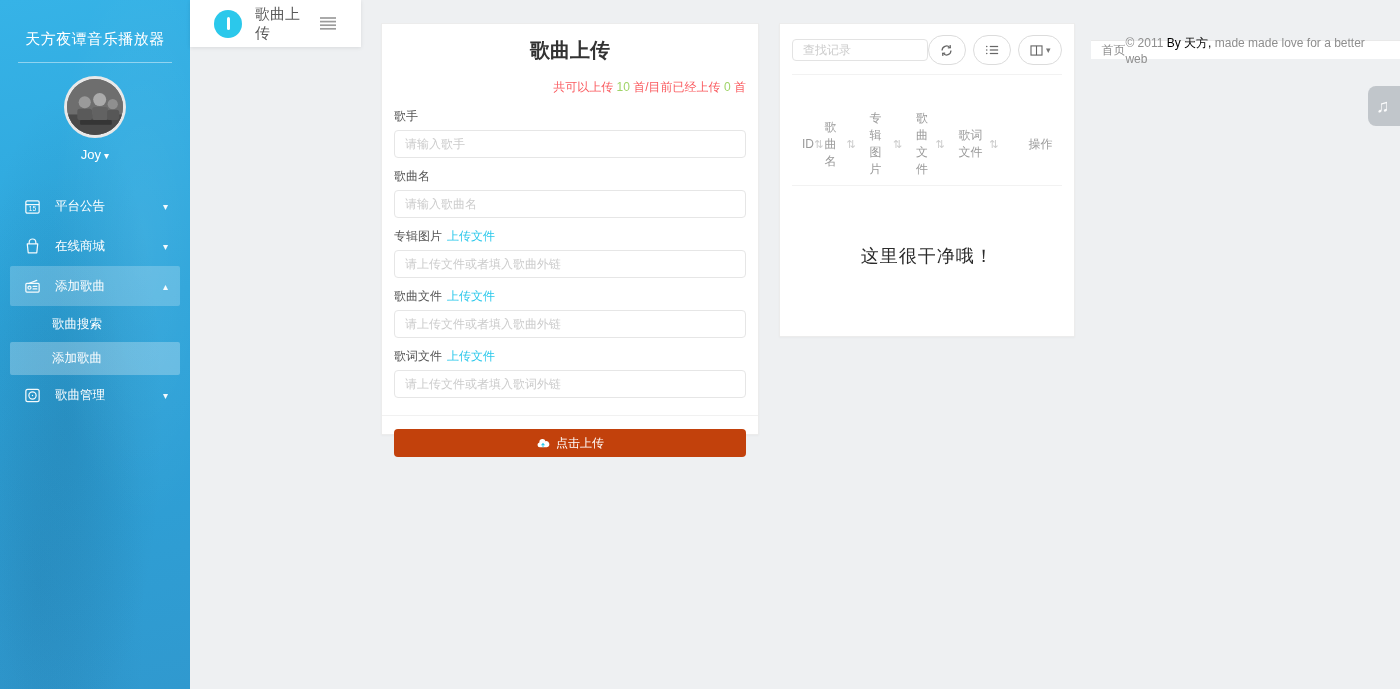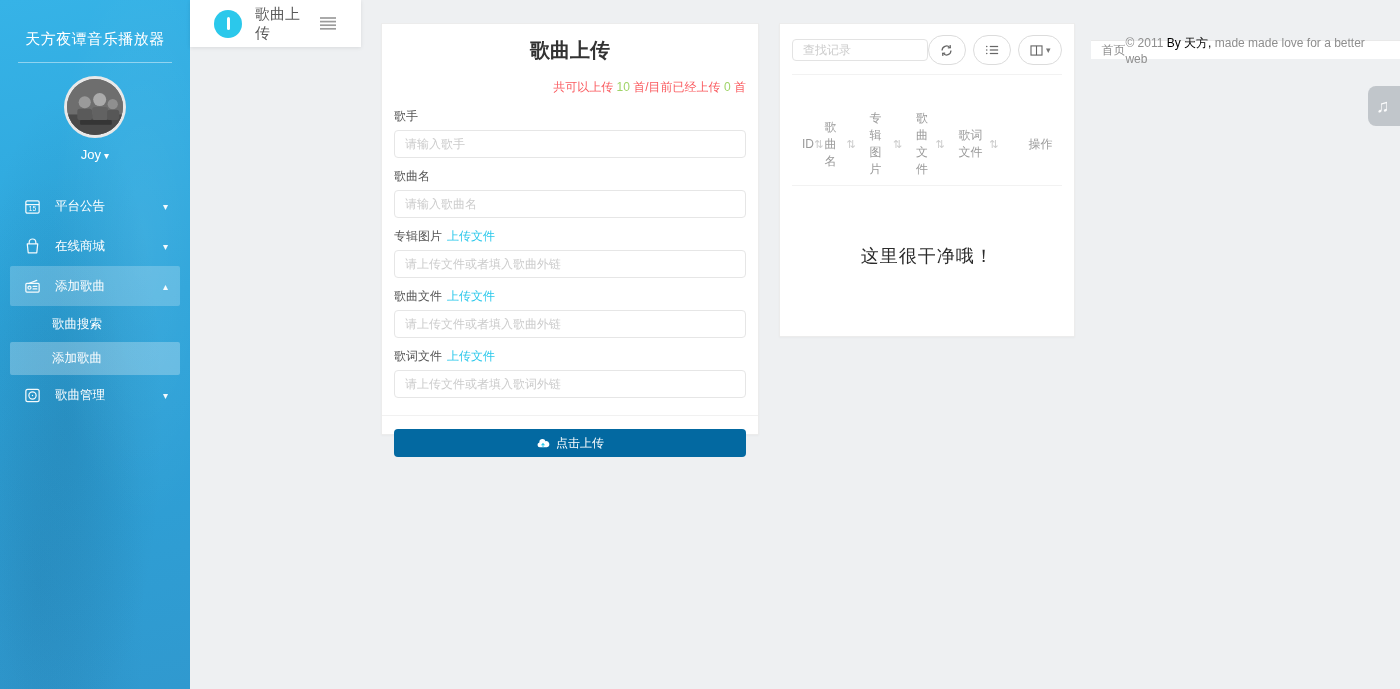--- a/index.html
+++ b/index.html
@@ -45,21 +45,21 @@
   .f-title{font-size:20px;font-weight:bold;color:#333;text-align:center;line-height:24px;}
   .f-quota{font-size:12px;color:#fa5a5f;text-align:right;margin-top:17px;}
   .f-quota .num{color:#a0d468;}
   .fld{margin-top:11px;}
   .fld.first{margin-top:13px;}
   .fld-label{display:flex;align-items:center;gap:5px;font-size:12px;color:#555;line-height:14px;}
   .upl{color:#2bc8eb;cursor:pointer;}
   .fld input{margin-top:7px;width:100%;height:28px;box-sizing:border-box;border:1px solid #e6e6e6;border-radius:4px;padding:0 10px;font-size:12px;color:#333;outline:none;}
   input::placeholder{color:#ccc;}
   .f-divider{height:1px;background:#f1f1f1;margin:17px -12px 0;}
-  .f-btn{margin-top:13px;width:100%;height:28px;background:#0369a1;border:none;border-radius:4px;color:#fff;font-size:12px;display:flex;align-items:center;justify-content:center;gap:6px;cursor:pointer;}
+  .f-btn{margin-top:13px;width:100%;height:28px;background:#c2410c;border:none;border-radius:4px;color:#fff;font-size:12px;display:flex;align-items:center;justify-content:center;gap:6px;cursor:pointer;}
 
   
   .table-card{flex:1;height:314px;padding:11px 12px;display:flex;flex-direction:column;}
   .t-toolbar{display:flex;justify-content:space-between;align-items:center;}
   .t-search{width:136px;height:22px;box-sizing:border-box;border:1px solid #e3e3e3;border-radius:4px;padding:0 10px;font-size:12px;color:#333;outline:none;}
   .t-btns{display:flex;gap:7px;}
   .t-btn{min-width:38px;height:30px;border:1px solid #dcdcdc;border-radius:15px;background:#fff;display:flex;align-items:center;justify-content:center;gap:3px;color:#666;cursor:pointer;padding:0 11px;box-sizing:border-box;}
   .t-btn .bcaret{font-size:9px;color:#777;}
   .t-head{display:flex;margin-top:9px;border-top:1px solid #f2f2f2;border-bottom:1px solid #f2f2f2;padding:7px 10px;font-size:12px;color:#9a9a9a;}
   .th{display:flex;align-items:center;justify-content:space-between;padding-right:14px;box-sizing:border-box;cursor:pointer;margin-top:28px;}

